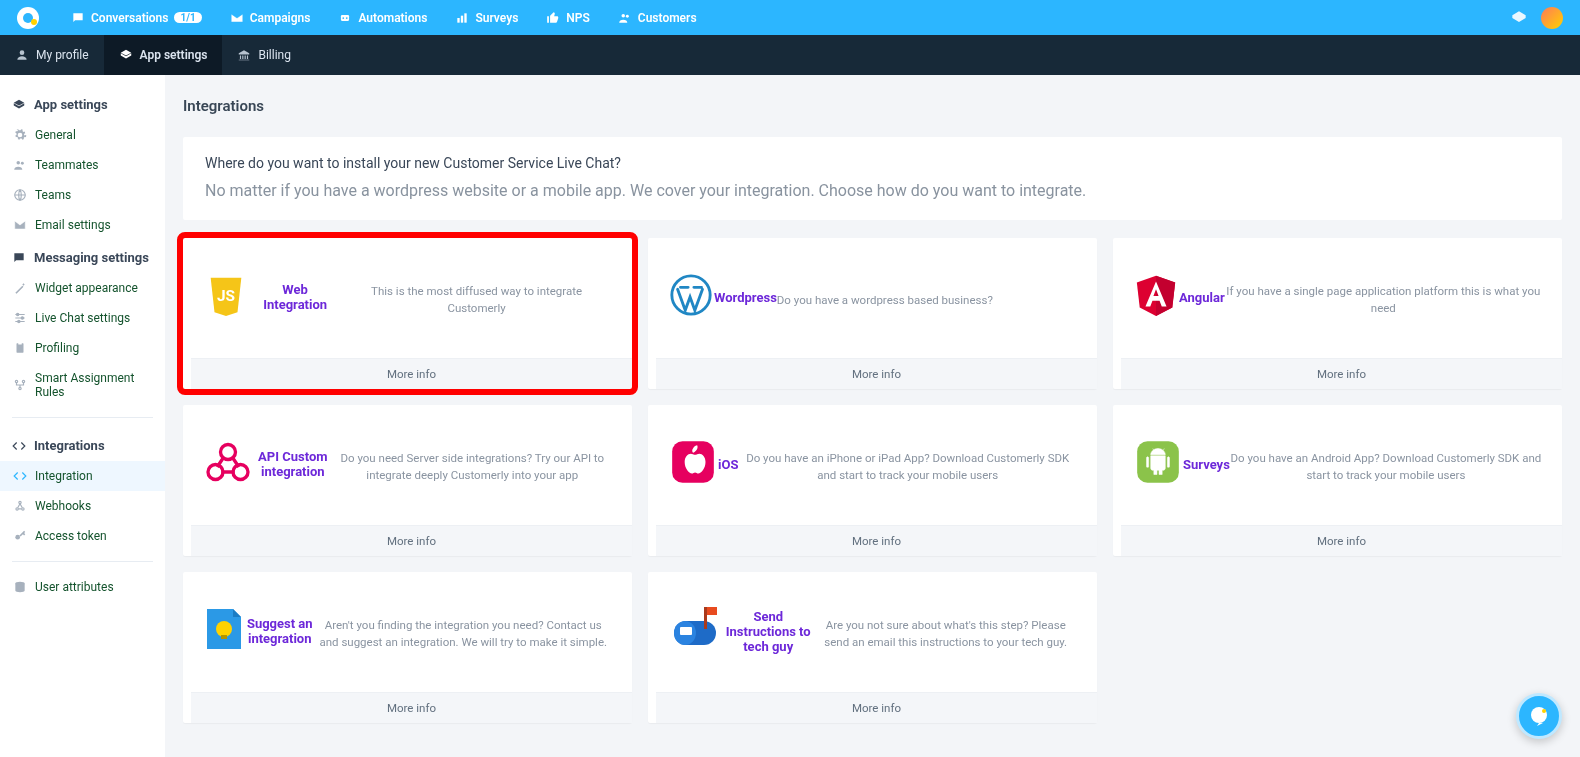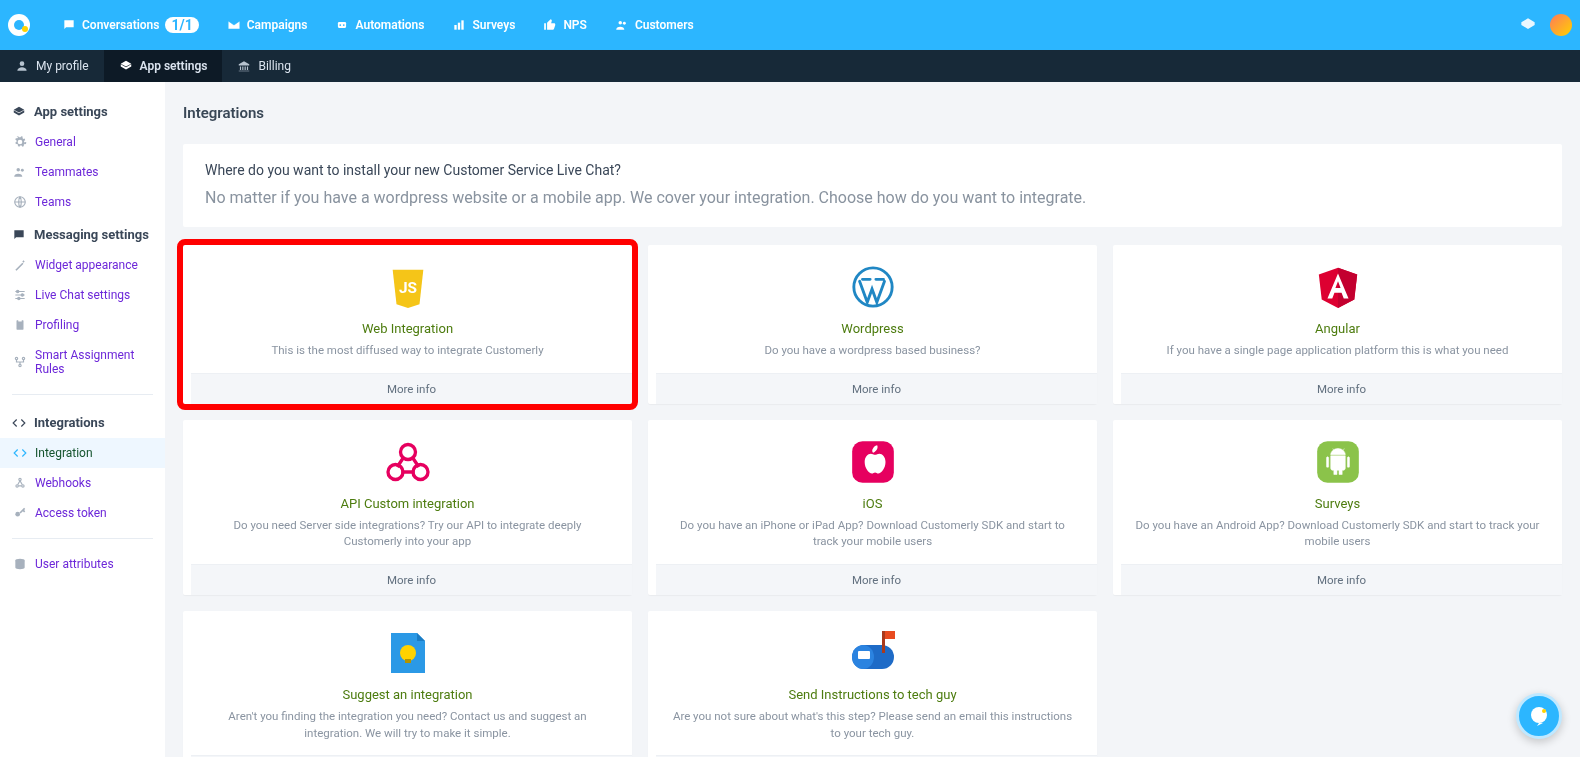--- a/index.html
+++ b/index.html
@@ -1,51 +1,51 @@
 <!DOCTYPE html>
 <html><head>
   <meta charset="utf-8">
   <style>
     * { margin:0; padding:0; box-sizing:border-box; font-family:-apple-system,BlinkMacSystemFont,"Segoe UI",Roboto,Helvetica,Arial,sans-serif; }
     body { background:#f3f5f8; color:#3a4758; width:1580px; height:757px; overflow:hidden; }
     
-    .topbar { height:50px; background:#2cb6ff; display:flex; align-items:center; padding:0 8px; color:#fff; font-size:12px;justify-content:center; }
+    .topbar { height:35px; background:#2cb6ff; display:flex; align-items:center; padding:0 17px; color:#fff; font-size:12px;justify-content:center; }
     .topbar .logo { width:22px; height:22px; border-radius:50%; background:#fff; margin-right:18px; position:relative; }
     .topbar .logo::before { content:""; position:absolute; width:10px;height:10px;border-radius:50%; background:#2cb6ff; top:6px; left:6px; }
     .topbar .logo::after { content:""; position:absolute; width:6px;height:6px; background:#ffd200; border-radius:50%; top:12px; left:14px; }
     .top-item { display:flex; align-items:center; gap:6px; padding:0 14px; font-weight:600; cursor:pointer; }
     .top-item .ico { width:14px; height:14px; }
-    .badge { background:#fff; color:#2cb6ff; border-radius:8px; padding:0 6px; font-size:14px; font-weight:700; }
+    .badge { background:#fff; color:#2cb6ff; border-radius:8px; padding:0 6px; font-size:10px; font-weight:700; }
     .top-spacer { flex:1; }
     .top-right-ico { width:16px; height:16px; margin:0 6px; opacity:.9; }
     .avatar { width:22px; height:22px; border-radius:50%; background:linear-gradient(135deg,#ff7a59,#ffd200); margin-left:8px; }
     
-    .subnav { height:32px; background:#172938; display:flex; align-items:stretch; color:#dbe4ef; font-size:12px; }
+    .subnav { height:40px; background:#172938; display:flex; align-items:stretch; color:#dbe4ef; font-size:12px; }
     .sub-item { display:flex; align-items:center; gap:7px; padding:0 15px; cursor:pointer; }
     .sub-item.active { background:#0d1a26; font-weight:600; }
     .sub-item .sico { width:14px; height:14px; }
     
     .wrap { display:flex; height:calc(100% - 70px); }
     .sidebar { width:165px; background:#fff; padding-top:12px; font-size:12px; }
     .sb-head { display:flex; align-items:center; gap:8px; padding:10px 12px 8px; font-weight:700; color:#3a4758; font-size:13px; }
-    .sb-row { display:flex; align-items:center; gap:8px; padding:8px 13px; color:#6d28d9; cursor:pointer; }
+    .sb-row { display:flex; align-items:center; gap:8px; padding:8px 13px; color:#14532d; cursor:pointer; }
     .sb-row svg { width:14px; height:14px; flex-shrink:0; }
     .sb-row.active { color:#14532d; background:#eef7ff; }
     .sb-sep { border-top:1px solid #e7ecf2; margin:10px 12px; }
     .content { flex:1; padding:22px 18px 30px 18px; overflow:auto; }
     .page-title { font-size:15px; font-weight:600; color:#394756; margin-bottom:22px; }
     .intro { background:#fff; border-radius:2px; padding:18px 22px 20px; margin-bottom:18px; }
     .intro h2 { font-size:14px; font-weight:400; color:#3a4758; margin-bottom:10px; }
     .intro p { font-size:16px; color:#89939f; }
     .cards { display:grid; grid-template-columns:repeat(3,1fr); gap:16px; }
     .card { background:#fff; border-radius:2px; display:flex; flex-direction:column; box-shadow:0 1px 1px rgba(0,0,0,0.04); }
     .card.highlight { outline:6px solid #ff0000; }
-    .card-body { padding:18px 20px 14px; text-align:center; display:flex; flex-direction:column; align-items:center; min-height:120px; }
+    .card-body { padding:18px 20px 14px; text-align:center; display:flex; align-items:center; min-height:120px; }
     .card-icon { height:48px; display:flex; align-items:center; justify-content:center; margin-bottom:10px; }
-    .card-title { font-size:13px; font-weight:400; color:#4d7c0f; margin-bottom:6px; }
+    .card-title { font-size:13px; font-weight:700; color:#6d28d9; margin-bottom:6px; }
     .card-desc { font-size:11.5px; color:#8a94a1; line-height:1.45; }
     .card-foot { background:#f4f6f9; text-align:center; font-size:11.5px; color:#62707f; padding:8px 0; cursor:pointer; border-top:1px solid #edf0f4;margin-left:8px; }
     
     .fab { position:fixed; right:18px; bottom:18px; width:46px; height:46px; border-radius:50%; background:#2cb6ff; border:3px solid #bfe8ff; display:flex; align-items:center; justify-content:center; color:#fff; box-shadow:0 3px 10px rgba(0,0,0,0.2); }
   </style>
 </head>
 <body>
 
 <div class="topbar">
   <div class="logo"></div>
@@ -144,20 +144,26 @@
         </svg>
         <span>Teammates</span>
       </div>
     <div class="sb-row">
         <svg viewBox="0 0 24 24" fill="none" stroke="#a7b1bd" stroke-width="2">
           <circle cx="12" cy="12" r="9"></circle>
           <path d="M3 12h18M12 3c3 3 3 15 0 18M12 3c-3 3-3 15 0 18"></path>
         </svg>
         <span>Teams</span>
       </div>
+    <div class="sb-row">
+        <svg viewBox="0 0 24 24" fill="#a7b1bd">
+          <path d="M3 5h18v14H3z M3 5l9 7 9-7" stroke="#fff" stroke-width="1"></path>
+        </svg>
+        <span>Email settings</span>
+      </div>
 
     <div class="sb-head">
       <svg width="14" height="14" viewBox="0 0 24 24" fill="#3a4758">
           <path d="M4 4h16v12H7l-3 3V4z"></path>
         </svg>
       <span>Messaging settings</span>
     </div>
     <div class="sb-row">
         <svg viewBox="0 0 24 24" fill="#a7b1bd">
           <path d="M4 20l12-12 2 2L6 22zM18 4l2 2-2 2-2-2z"></path>

